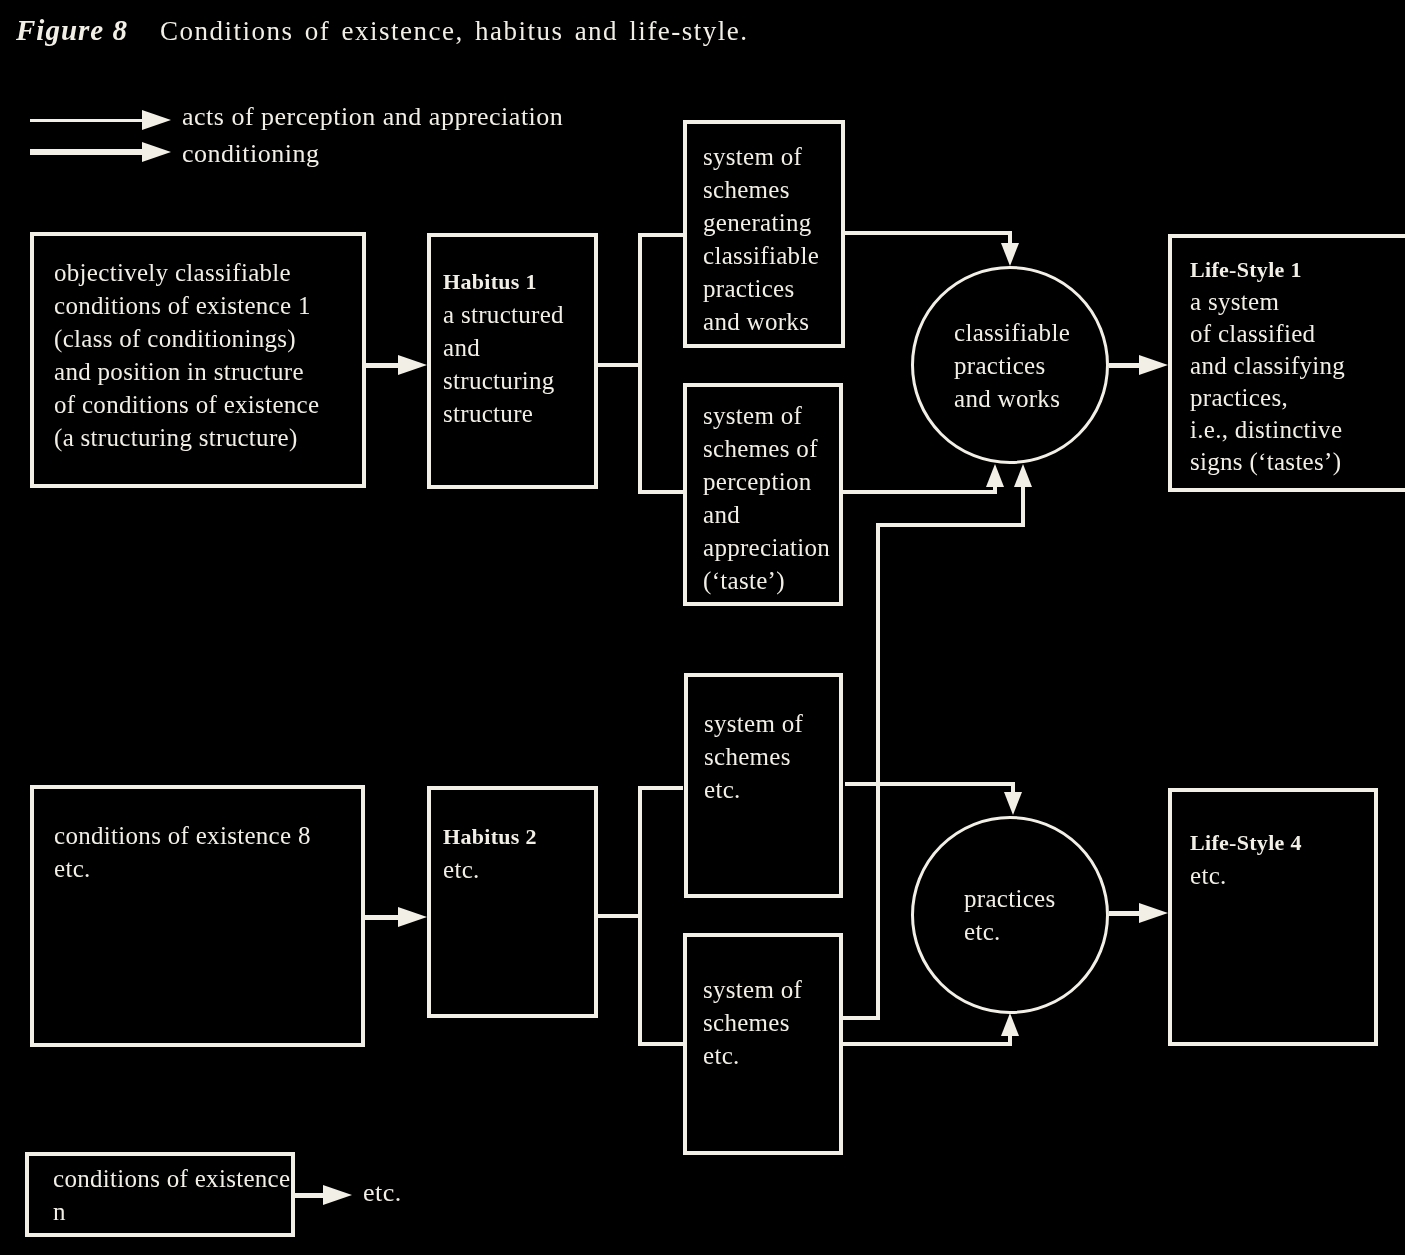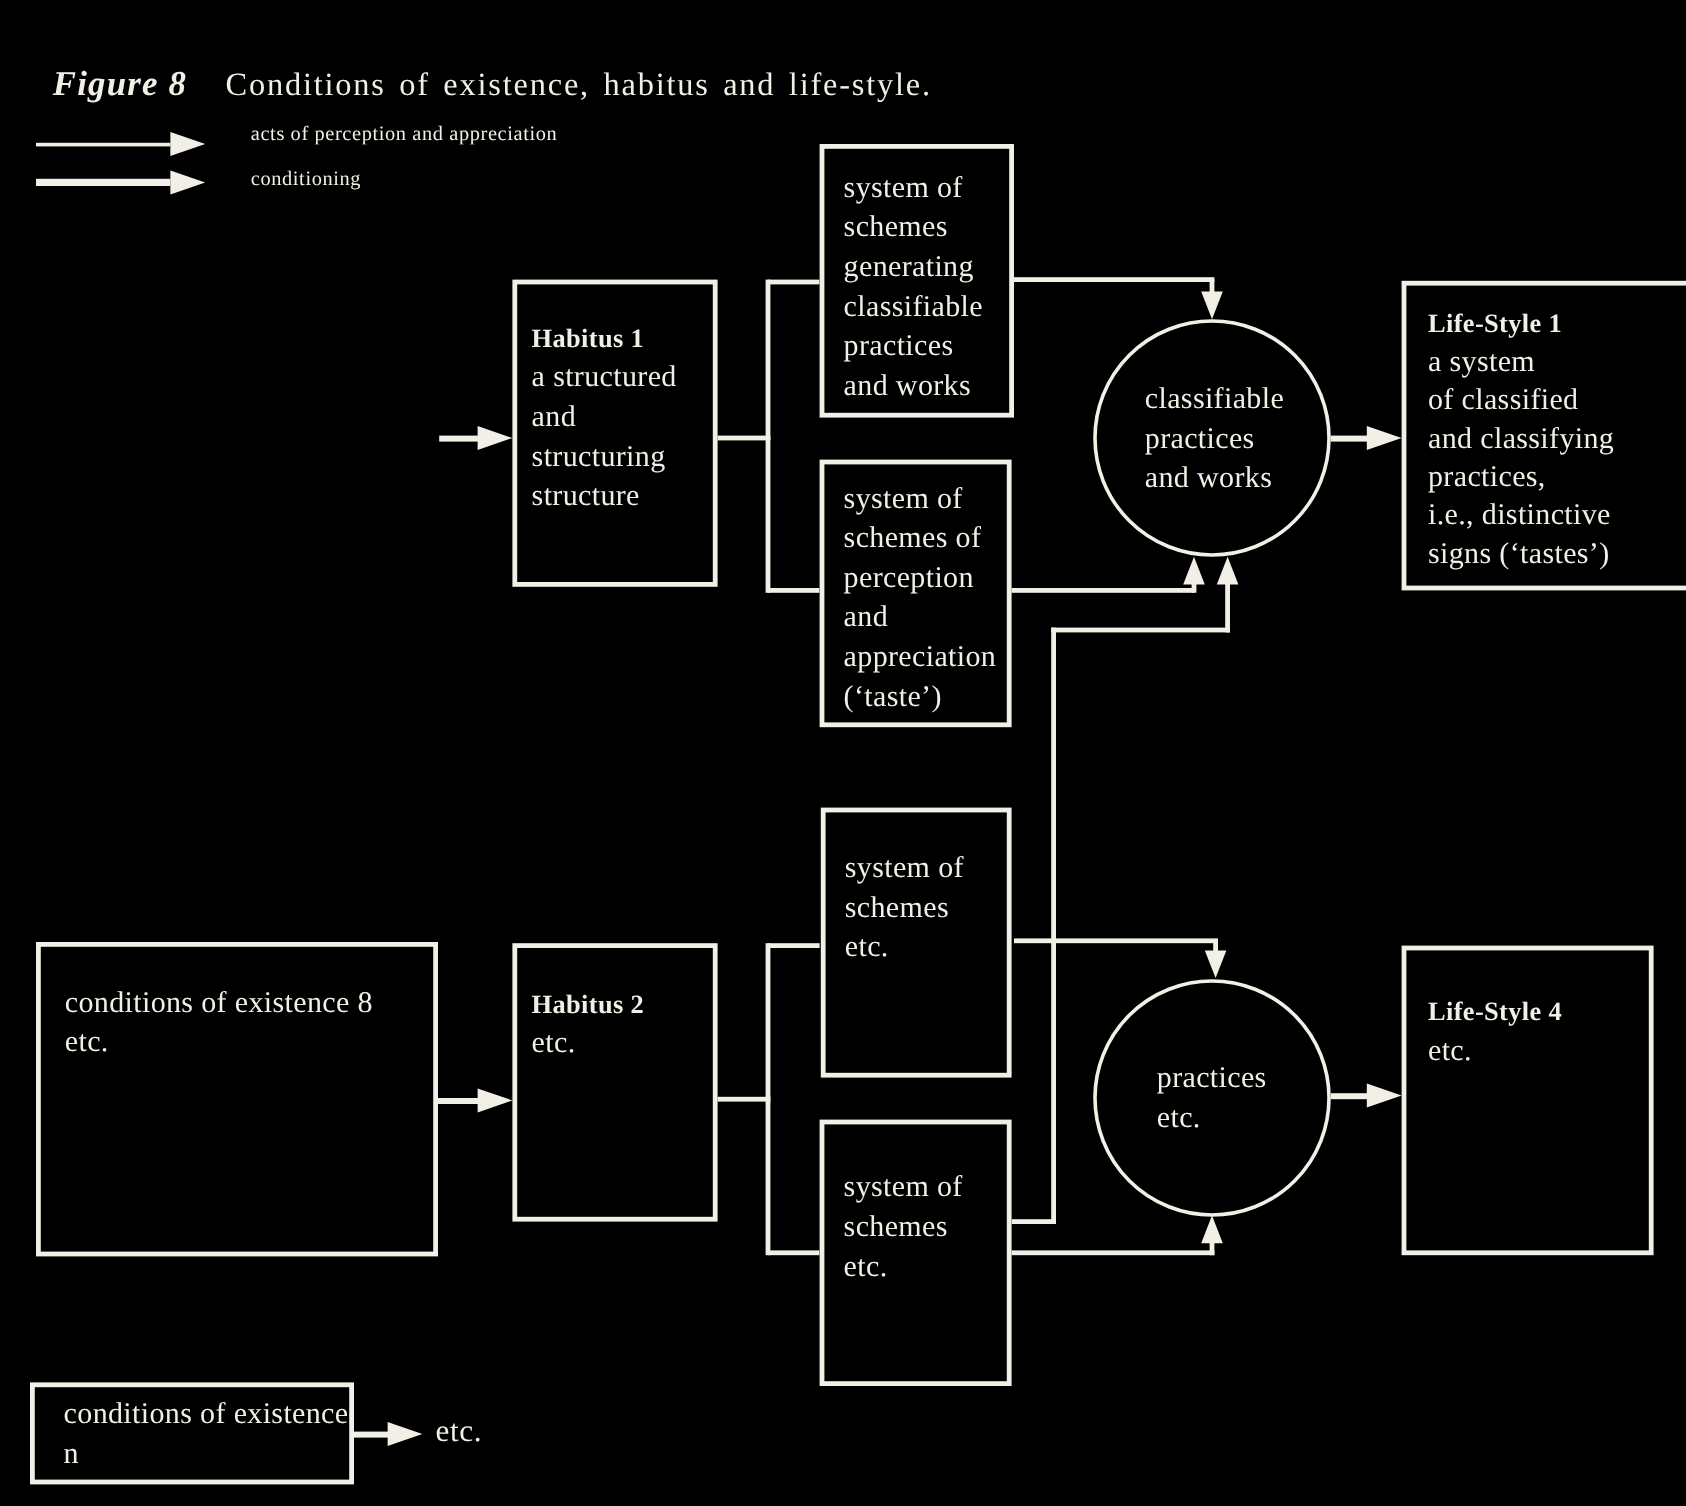--- a/index.html
+++ b/index.html
@@ -3,25 +3,25 @@
 <meta charset="utf-8">
 <style>
   :root { --background:#000000; --ink:#f1efe6; }
   html,body { margin:0; padding:0; background:var(--background); }
   .stage {
     position:relative; width:1405px; height:1255px;
     background:var(--background); color:var(--ink);
     font-family:"Liberation Serif","DejaVu Serif",serif;
     overflow:hidden;
   }
-  .fig-title { position:absolute; left:44px; top:14px; white-space:nowrap;margin-top:40px; }
+  .fig-title { position:absolute; left:16px; top:14px; white-space:nowrap; }
   .fig-label { font-style:italic; font-weight:bold; font-size:29px; letter-spacing:1px; }
   .fig-caption { font-size:27px; letter-spacing:1.5px; margin-left:32px; word-spacing:3px; }
 
-  .legend-label { position:absolute; font-size:17px; letter-spacing:0.5px; white-space:nowrap;margin-left:27px; }
+  .legend-label { position:absolute; font-size:26px; letter-spacing:0.5px; white-space:nowrap; }
 
   .box {
     position:absolute; border:4px solid var(--ink); box-sizing:border-box;
     background:var(--background);
   }
   .circle {
     position:absolute; border:3px solid var(--ink); border-radius:50%;
     box-sizing:border-box; background:var(--background);
     display:flex; flex-direction:column; justify-content:center;
   }
@@ -49,20 +49,28 @@
   </div>
 
   <div class="ln" style="left:30px;top:119px;width:112px;height:3px"></div>
   <div class="ah ah-right" style="left:142px;top:110px"></div>
   <div class="legend-label" style="left:182px;top:102px">acts of perception and appreciation</div>
 
   <div class="ln" style="left:30px;top:149px;width:112px;height:6px"></div>
   <div class="ah ah-right" style="left:142px;top:142px"></div>
   <div class="legend-label" style="left:182px;top:139px">conditioning</div>
 
+  <div class="box" style="left:30px;top:232px;width:336px;height:256px;padding:20px 10px 0 20px">
+    <div class="txt pre">objectively classifiable
+conditions of existence 1
+(class of conditionings)
+and position in structure
+of conditions of existence
+(a structuring structure)</div>
+  </div>
 
   <div class="ln" style="left:366px;top:363px;width:34px;height:5px"></div>
   <div class="ah ah-right" style="left:398px;top:355px"></div>
 
   <div class="box" style="left:427px;top:233px;width:171px;height:256px;padding:28px 6px 0 12px">
     <div class="node-title">Habitus 1</div>
     <div class="txt pre">a structured
 and
 structuring
 structure</div>

